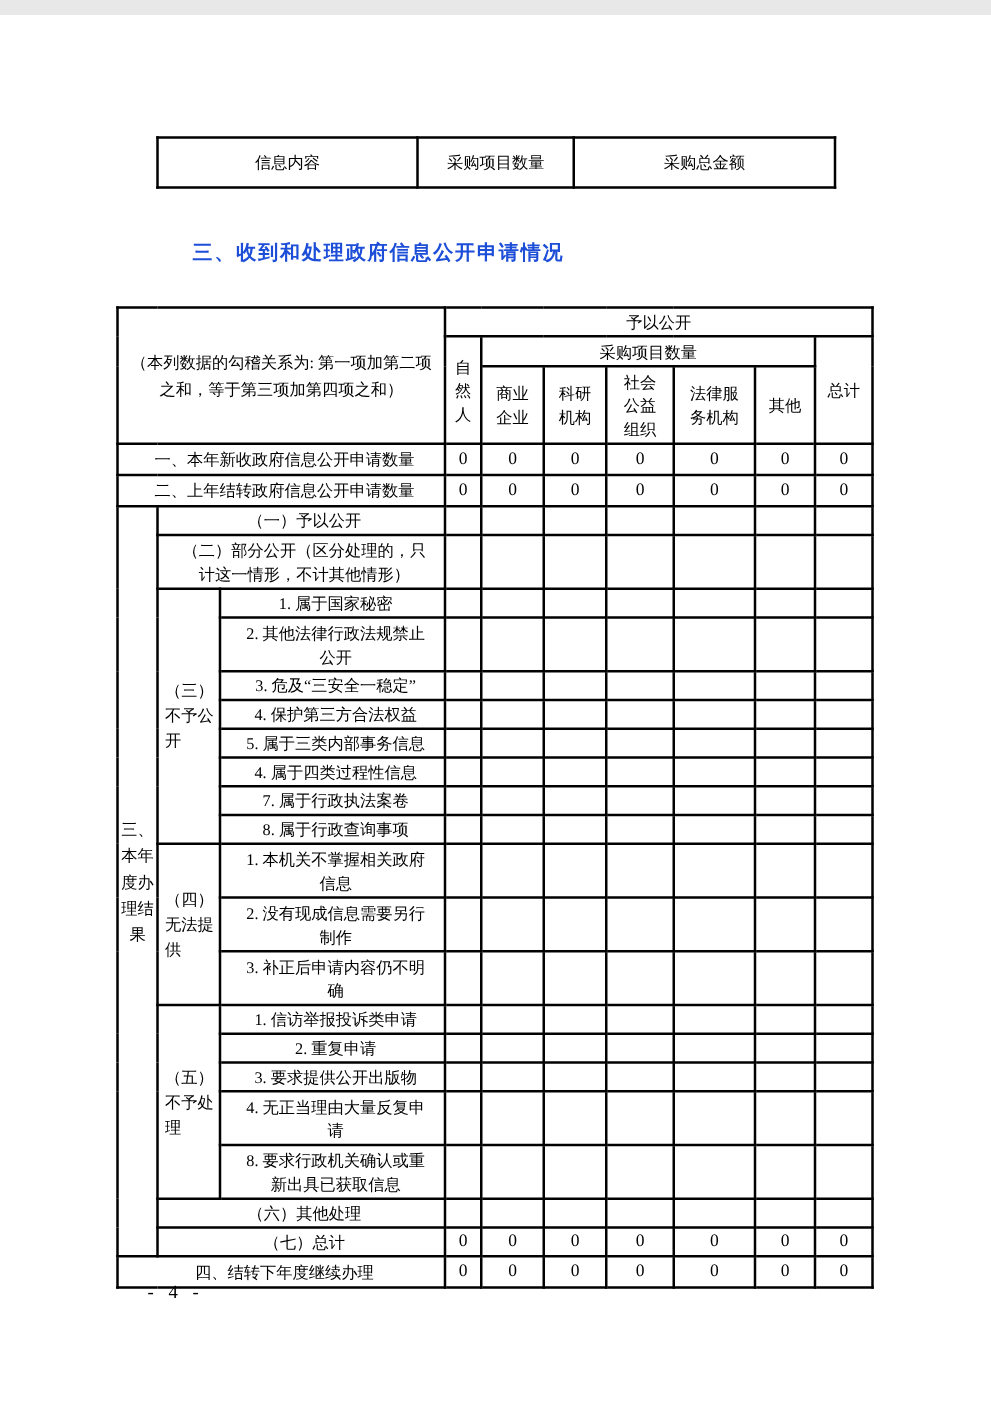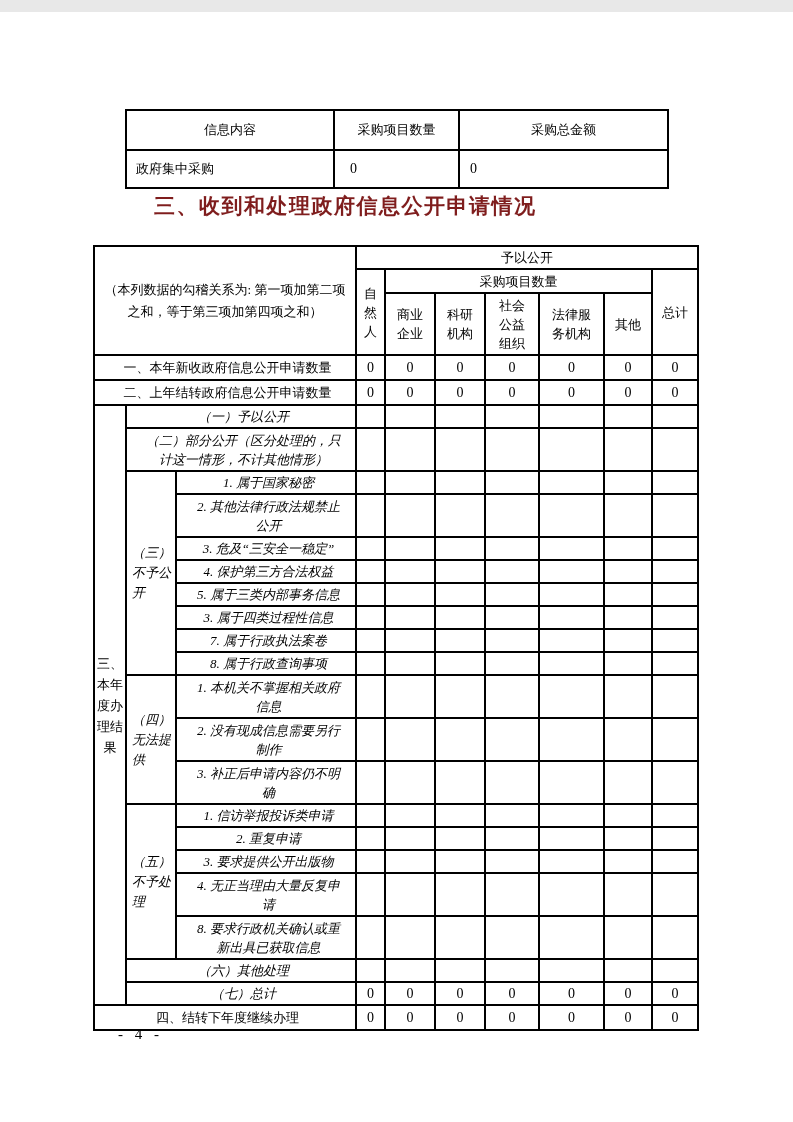--- a/index.html
+++ b/index.html
@@ -16,64 +16,59 @@
   .t1 .drow{height:38px;}
   .t1 td{text-align:center;}
   .t1 td.al{text-align:left;padding-left:9px;}
   .t1 td.val1{text-align:left;padding-left:15px;font-size:14px;}
   .t1 td.val2{text-align:left;padding-left:10px;font-size:14px;}
 
   
   .heading{
     position:absolute;left:154px;top:180px;margin:0;
     font-family:"Liberation Sans","DejaVu Sans",sans-serif;
-    font-size:21px;font-weight:700;letter-spacing:1.5px;color:#7f1d1d;
+    font-size:16px;font-weight:700;letter-spacing:1.5px;color:#1d4ed8;
   }
 
   
   .t2{position:absolute;left:93px;top:233px;width:604px;}
   .t2 td{text-align:center;line-height:19px;}
   .t2 .hh1{height:22px;}
   .t2 .hh2{height:24px;}
   .t2 .hh3{height:62px;}
   .t2 .hd{height:25px;}
   .t2 .h1{height:21px;}
   .t2 .h2{height:43px;}
   .t2 td.lbl{text-align:center;padding-left:8px;}
   .t2 td.note{line-height:22px;border-radius:16px;}
   .t2 td.num{font-size:14px;}
   .t2 td.vlab{line-height:21px;padding:0;}
   .t2 td.slab{text-align:left;padding-left:5px;line-height:20px;}
   .pre{white-space:pre-line;}
-  .kai{font-style:italic;}
+  .kai{}
 
   
   .pagenum{position:absolute;left:118px;top:1014px;font-size:15px;letter-spacing:4px;}
 </style>
 </head>
 <body>
 
 <div class="page">
 
   <table class="t1">
     <colgroup>
         <col style="width:208px">
         <col style="width:125px">
         <col style="width:209px">
       </colgroup>
     <tbody>
         <tr class="hrow">
       <td>信息内容</td>
       <td>采购项目数量</td>
       <td>采购总金额</td>
-    </tr>
-    <tr class="drow">
-      <td class="al">政府集中采购</td>
-      <td class="val1">0</td>
-      <td class="val2">0</td>
     </tr>
   </tbody>
     </table>
 
   <h2 class="heading">三、收到和处理政府信息公开申请情况</h2>
 
   <table class="t2">
     <colgroup>
       <col style="width:32px">
         <col style="width:50px">
@@ -210,21 +205,21 @@
       <td class="lbl kai">5. 属于三类内部事务信息</td>
       <td></td>
           <td></td>
           <td></td>
           <td></td>
           <td></td>
           <td></td>
           <td></td>
     </tr>
     <tr class="h1">
-      <td class="lbl kai">3. 属于四类过程性信息</td>
+      <td class="lbl kai">4. 属于四类过程性信息</td>
       <td></td>
           <td></td>
           <td></td>
           <td></td>
           <td></td>
           <td></td>
           <td></td>
     </tr>
     <tr class="h1">
       <td class="lbl kai">7. 属于行政执法案卷</td>

